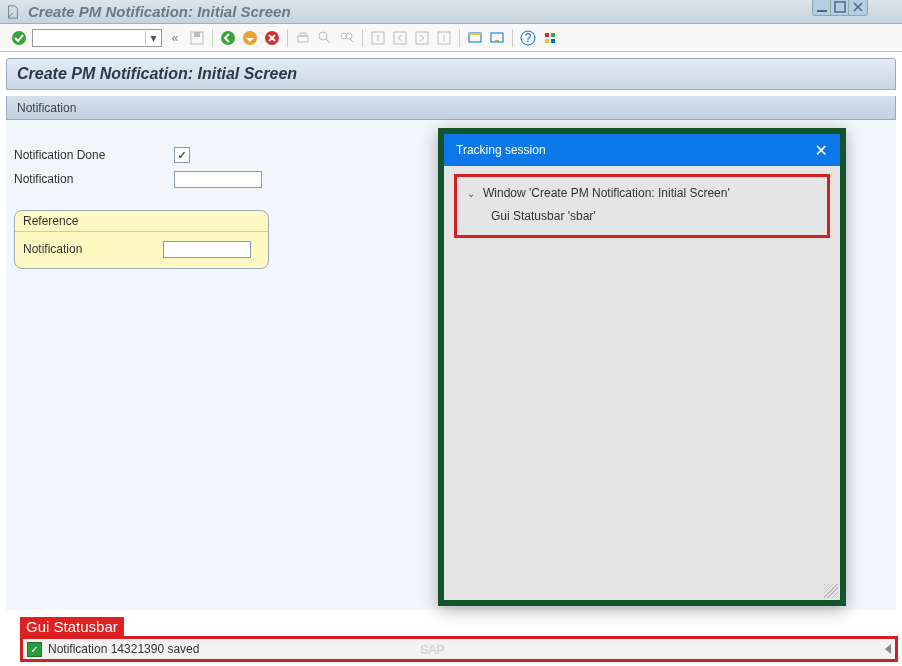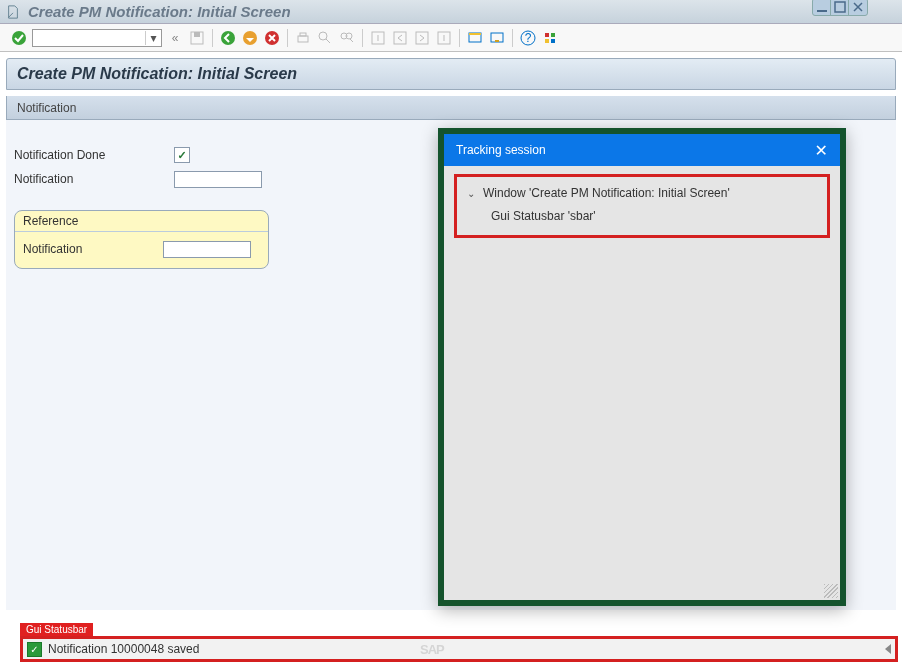--- a/index.html
+++ b/index.html
@@ -46,21 +46,21 @@
   .tp-body { flex: 1; padding: 8px 10px; position: relative; overflow: hidden; }
   .tp-highlight { border: 3px solid #d42020; padding: 4px 4px 8px 4px; }
   .tp-tree-row { padding: 4px 0 4px 6px; font-size: 13px; color: #333; }
   .tp-tree-row .chev { font-size: 10px; margin-right: 4px; color: #555; }
   .tp-tree-sub { padding-left: 30px; }
   .tp-footer { height: 52px; display: flex; align-items: center; justify-content: flex-end; padding: 0 12px; gap: 8px; }
   .btn-done { border: 1px solid #ccc; background: #fff; padding: 6px 20px; cursor: pointer; font-size: 13px; }
   .resize-grip { position: absolute; right: 2px; bottom: 2px; width: 14px; height: 14px; background: repeating-linear-gradient(135deg,#bbb 0,#bbb 1px,transparent 1px,transparent 3px); }
 
   
-  .statusbar-tag { position: absolute; left: 20px; bottom: 30px; background: #e02020; color: #fff; font-size: 10px; padding: 1px 6px; text-align: center; }
+  .statusbar-tag { position: absolute; left: 20px; bottom: 30px; background: #e02020; color: #fff; font-size: 15px; padding: 1px 6px; text-align: center; }
   .status-bar { position: absolute; left: 20px; bottom: 4px; right: 4px; height: 26px; border: 3px solid #d42020; display: flex; align-items: center; padding: 0 4px; background: #f2f2f2; }
   .status-icon { width: 15px; height: 15px; background: #2a9a3a; display: inline-flex; align-items: center; justify-content: center; color: #fff; font-size: 10px; margin-right: 6px; border: 1px solid #1a7a2a; }
   .status-msg { color: #333; }
   .status-sep { margin: 4px auto; color: #aaa; font-weight: bold; font-size: 13px; letter-spacing: -1px; opacity: .4; }
   .status-tri { width: 0; height: 0; border-top: 5px solid transparent; border-bottom: 5px solid transparent; border-right: 6px solid #888; margin-left: auto; }
 
   
   .ic { width: 16px; height: 16px; display: inline-block; }
 </style>
 </head>
@@ -254,16 +254,16 @@
         <span>Gui Statusbar 'sbar'</span>
       </div>
     </div>
   </div>
   <div class="resize-grip"></div>
 </div>
 
 <div class="statusbar-tag">Gui Statusbar</div>
 <div class="status-bar">
   <span class="status-icon">✓</span>
-  <span class="status-msg">Notification 10000048 saved</span>
+  <span class="status-msg">Notification 14321390 saved</span>
   <span class="status-sep">SAP</span>
   <span class="status-tri"></span>
 </div>
 
 </body></html>

